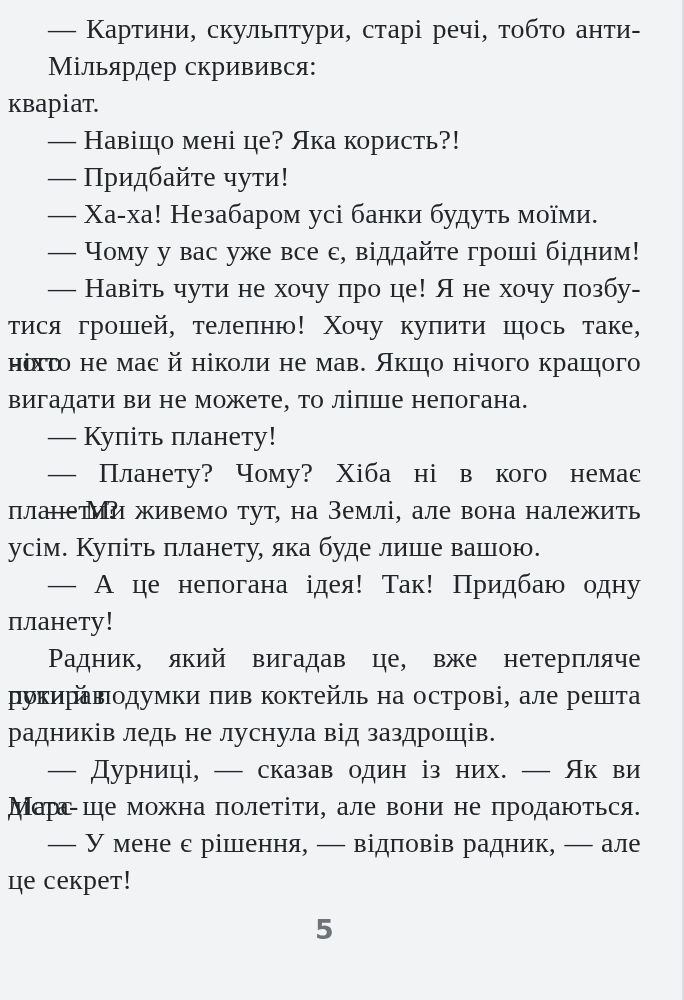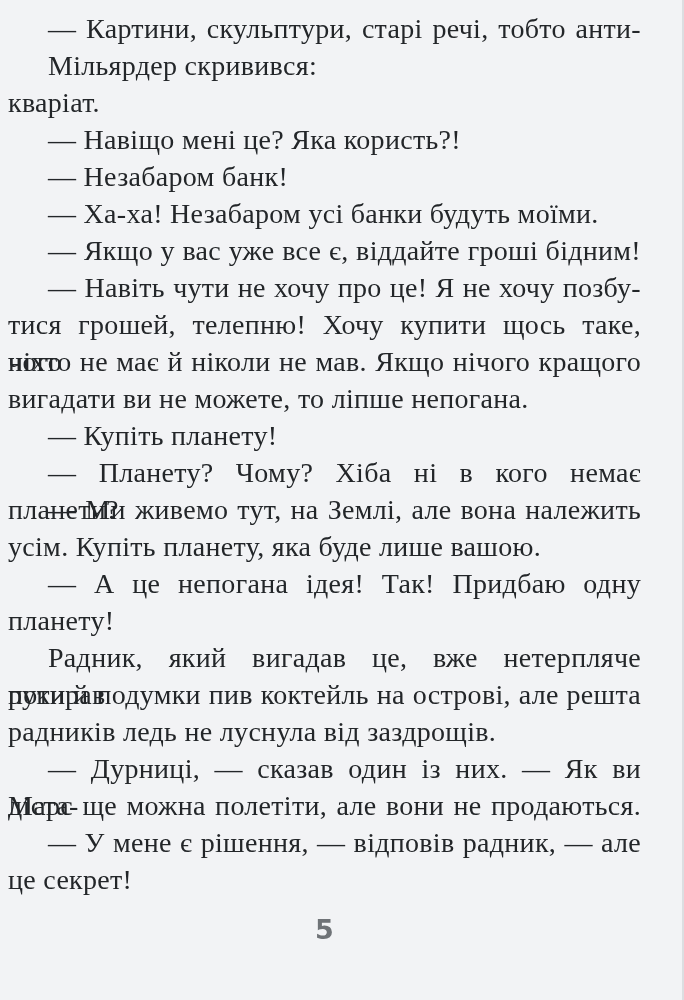--- a/index.html
+++ b/index.html
@@ -53,23 +53,23 @@
 </style>
 </head>
 <body>
 
 <div class="page">
   <div class="text-block">
     <div class="line indent just">— Картини, скульптури, старі речі, тобто анти-</div>
     <div class="line indent">Мільярдер скривився:</div>
     <div class="line">кваріат.</div>
     <div class="line indent">— Навіщо мені це? Яка користь?!</div>
-    <div class="line indent">— Незабаром банк!</div>
+    <div class="line indent">— Придбайте чути!</div>
     <div class="line indent">— Ха-ха! Незабаром усі банки будуть моїми.</div>
-    <div class="line indent just">— Якщо у вас уже все є, віддайте гроші бідним!</div>
+    <div class="line indent just">— Чому у вас уже все є, віддайте гроші бідним!</div>
     <div class="line indent just">— Навіть чути не хочу про це! Я не хочу позбу-</div>
     <div class="line just">тися грошей, телепню! Хочу купити щось таке, чого</div>
     <div class="line just">ніхто не має й ніколи не мав. Якщо нічого кращого</div>
     <div class="line">вигадати ви не можете, то ліпше непогана.</div>
     <div class="line indent">— Купіть планету!</div>
     <div class="line indent just">— Планету? Чому? Хіба ні в кого немає планети?</div>
     <div class="line indent just">— Ми живемо тут, на Землі, але вона належить</div>
     <div class="line">усім. Купіть планету, яка буде лише вашою.</div>
     <div class="line indent just">— А це непогана ідея! Так! Придбаю одну</div>
     <div class="line">планету!</div>

